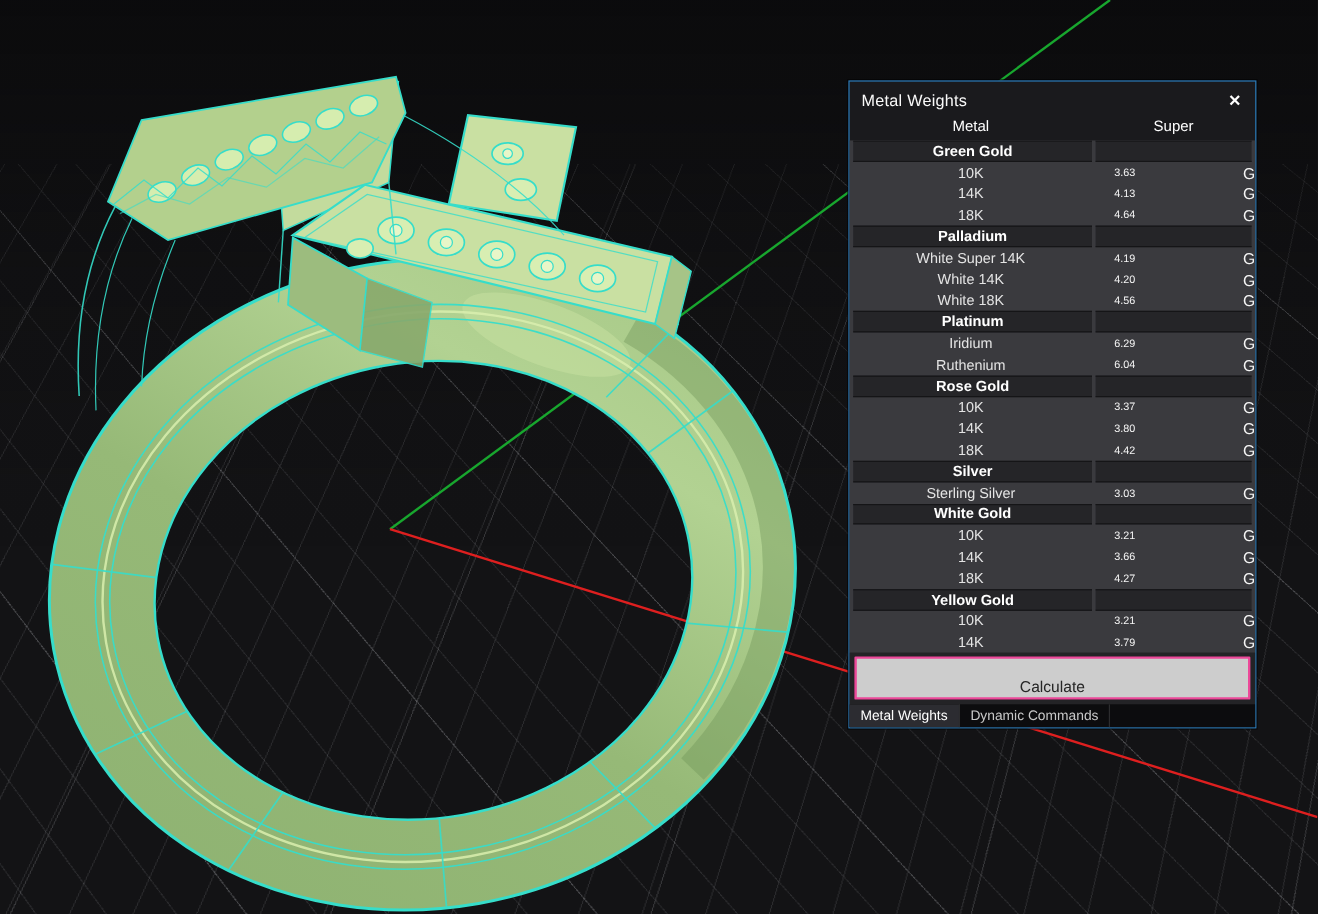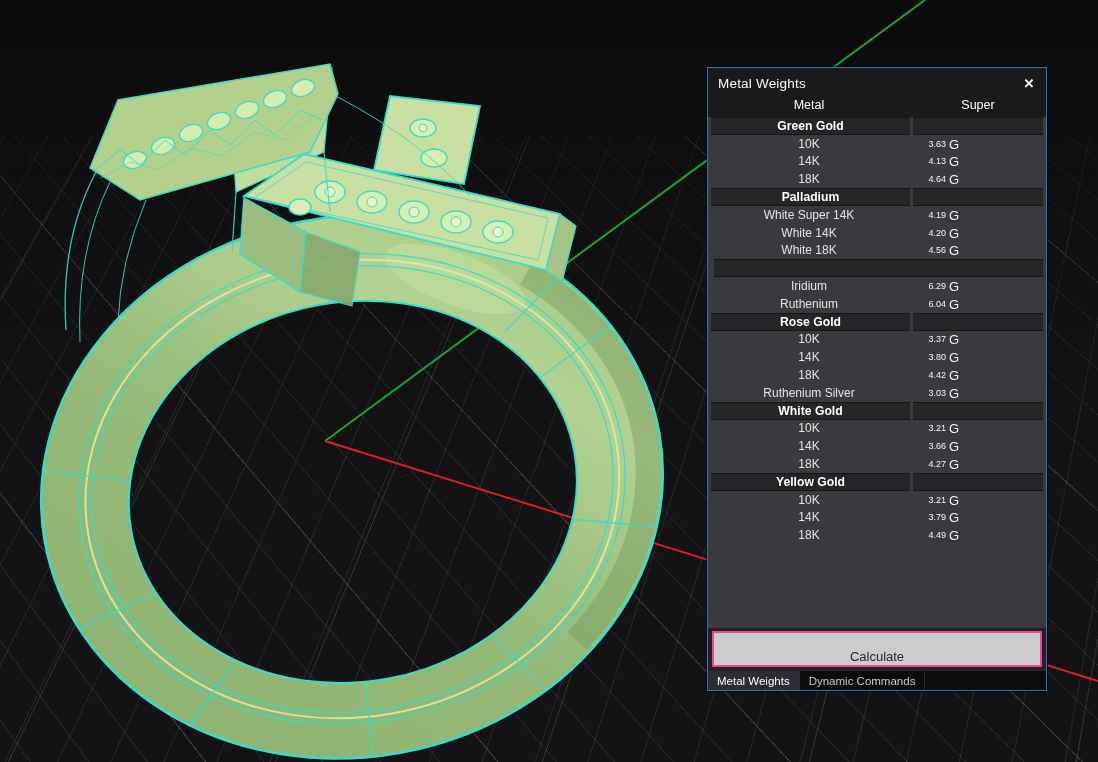--- a/index.html
+++ b/index.html
@@ -19,21 +19,21 @@
       repeating-linear-gradient(104deg, rgba(225,227,232,0.18) 0 1px, transparent 1px 292px);
     transform: perspective(1900px) rotateX(26deg);
     transform-origin: 50% 96%;
   }
   .grid-fade{position:absolute;inset:0;
     background:linear-gradient(180deg, rgba(5,5,6,.55) 0%, rgba(5,5,6,.18) 30%, rgba(5,5,6,0) 60%);}
   svg.scene{position:absolute;left:0;top:0;}
 
   
   #panel{
-    position:absolute;left:707px;top:67px;width:340px;height:624px;
+    position:absolute;left:707px;top:67px;width:340px;height:540px;
     background:#1a1a1d;border:1px solid #2a7ab8;
     display:flex;flex-direction:column;color:#f0f0f0;z-index:5;
     box-shadow:0 0 0 1px rgba(0,0,0,.6);
   }
   .titlebar{height:30px;display:flex;align-items:center;padding:0 8px 0 10px;flex:0 0 auto;}
   .titlebar .title{font-size:13.5px;color:#fafafa;letter-spacing:.2px;}
   .close-btn{margin-left:auto;font-size:13px;font-weight:bold;color:#ffffff;cursor:default;
     width:18px;height:18px;display:flex;align-items:center;justify-content:center;}
   .controls-row{height:28px;display:flex;align-items:center;flex:0 0 auto;padding-right:5px;}
   .sel-label{margin-left:62px;font-size:12.5px;color:#e8e8e8;}
@@ -44,21 +44,21 @@
   .table-head{height:19px;display:flex;flex:0 0 auto;font-weight:normal;font-size:12.5px;color:#ffffff;}
   .table-head .h-metal{width:202px;text-align:center;}
   .table-head .h-weight{flex:1;text-align:center;}
   .table-body{flex:1;background:#3a3a3e;display:flex;flex-direction:column;overflow:hidden;}
   .row{height:17.8px;flex:0 0 auto;display:flex;align-items:center;font-size:12px;color:#e4e4e4;}
   .row.group{background:transparent;padding:0 3px;align-items:stretch;}
   .row.group .g-metal{width:199px;background:#252528;display:flex;align-items:center;justify-content:center;
     font-weight:bold;font-size:12.2px;color:#ffffff;border-top:1px solid #151517;border-bottom:1px solid #151517;}
   .row.group .g-weight{flex:1;background:#252528;margin-left:3px;border-top:1px solid #151517;border-bottom:1px solid #151517;}
   .row.data .d-metal{width:202px;text-align:center;}
-  .row.data .d-weight{flex:1;display:flex;justify-content:flex-start;align-items:flex-start;padding:1px 0 0 10px;}
+  .row.data .d-weight{flex:1;display:flex;justify-content:space-between;align-items:flex-start;padding:1px 0 0 10px;}
   .w-num{font-size:9px;min-width:26px;text-align:right;margin-top:1px;color:#f5f5f5;}
   .w-unit{font-size:13px;margin-left:3px;line-height:13px;color:#f5f5f5;}
   .panel-footer{flex:0 0 auto;background:#232326;padding:3px 4px 4px 4px;}
   .calc-btn{width:100%;height:21px;background:#cdcdcd;border:2px solid #ec4899;border-radius:1px;
     color:#262626;font-size:13px;font-family:inherit;padding:16px;}
   .tabbar{flex:0 0 auto;height:19px;background:#0c0c0e;display:flex;align-items:stretch;font-size:11.5px;}
   .tab{display:flex;align-items:center;padding:0 9px;color:#c9c9c9;border-right:1px solid #2c2c2e;cursor:default;}
   .tab.active{background:#2c2c31;color:#ffffff;}
 </style>
 </head>
@@ -213,20 +213,21 @@
           </div>
         </div>
         <div class="row data">
           <div class="d-metal">White 18K</div>
           <div class="d-weight">
             <div class="w-num">4.56</div>
             <div class="w-unit">G</div>
           </div>
         </div>
         <div class="row group">
+          <div class="g-metal">Platinum</div>
           <div class="g-weight"></div>
         </div>
         <div class="row data">
           <div class="d-metal">Iridium</div>
           <div class="d-weight">
             <div class="w-num">6.29</div>
             <div class="w-unit">G</div>
           </div>
         </div>
         <div class="row data">
@@ -254,22 +255,26 @@
             <div class="w-unit">G</div>
           </div>
         </div>
         <div class="row data">
           <div class="d-metal">18K</div>
           <div class="d-weight">
             <div class="w-num">4.42</div>
             <div class="w-unit">G</div>
           </div>
         </div>
-        <div class="row data">
-          <div class="d-metal">Ruthenium Silver</div>
+        <div class="row group">
+          <div class="g-metal">Silver</div>
+          <div class="g-weight"></div>
+        </div>
+        <div class="row data">
+          <div class="d-metal">Sterling Silver</div>
           <div class="d-weight">
             <div class="w-num">3.03</div>
             <div class="w-unit">G</div>
           </div>
         </div>
         <div class="row group">
           <div class="g-metal">White Gold</div>
           <div class="g-weight"></div>
         </div>
         <div class="row data">

